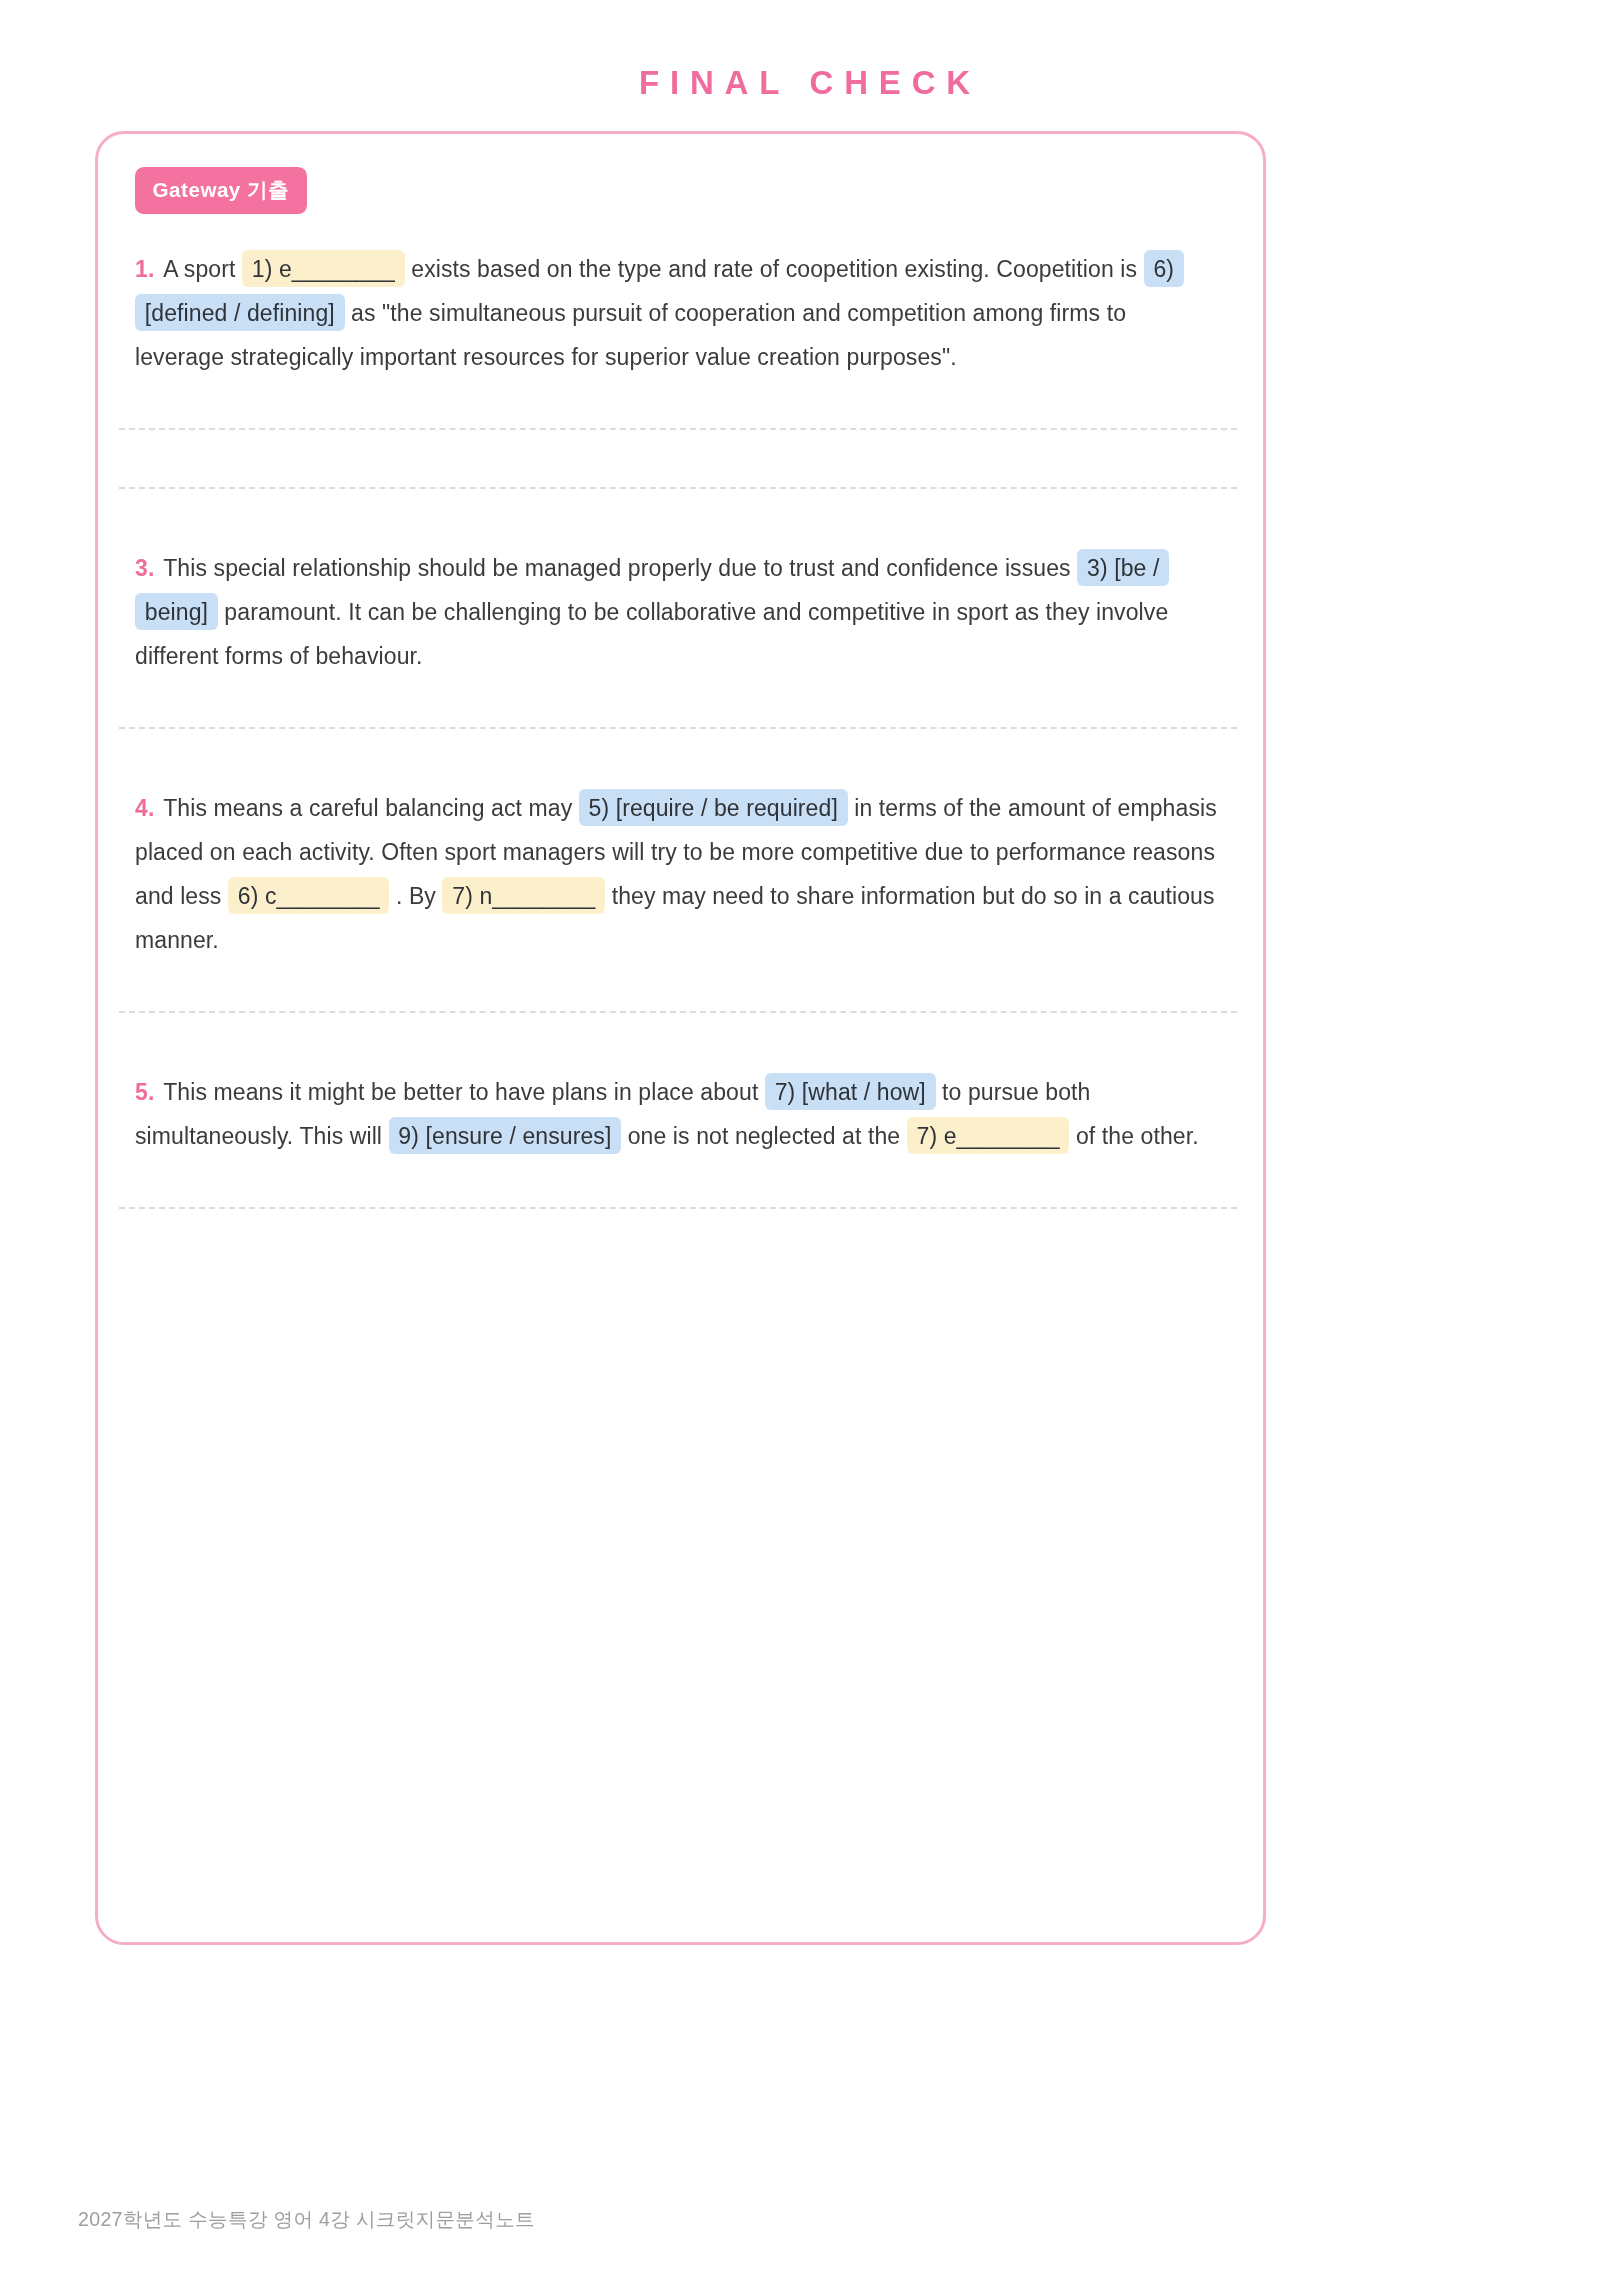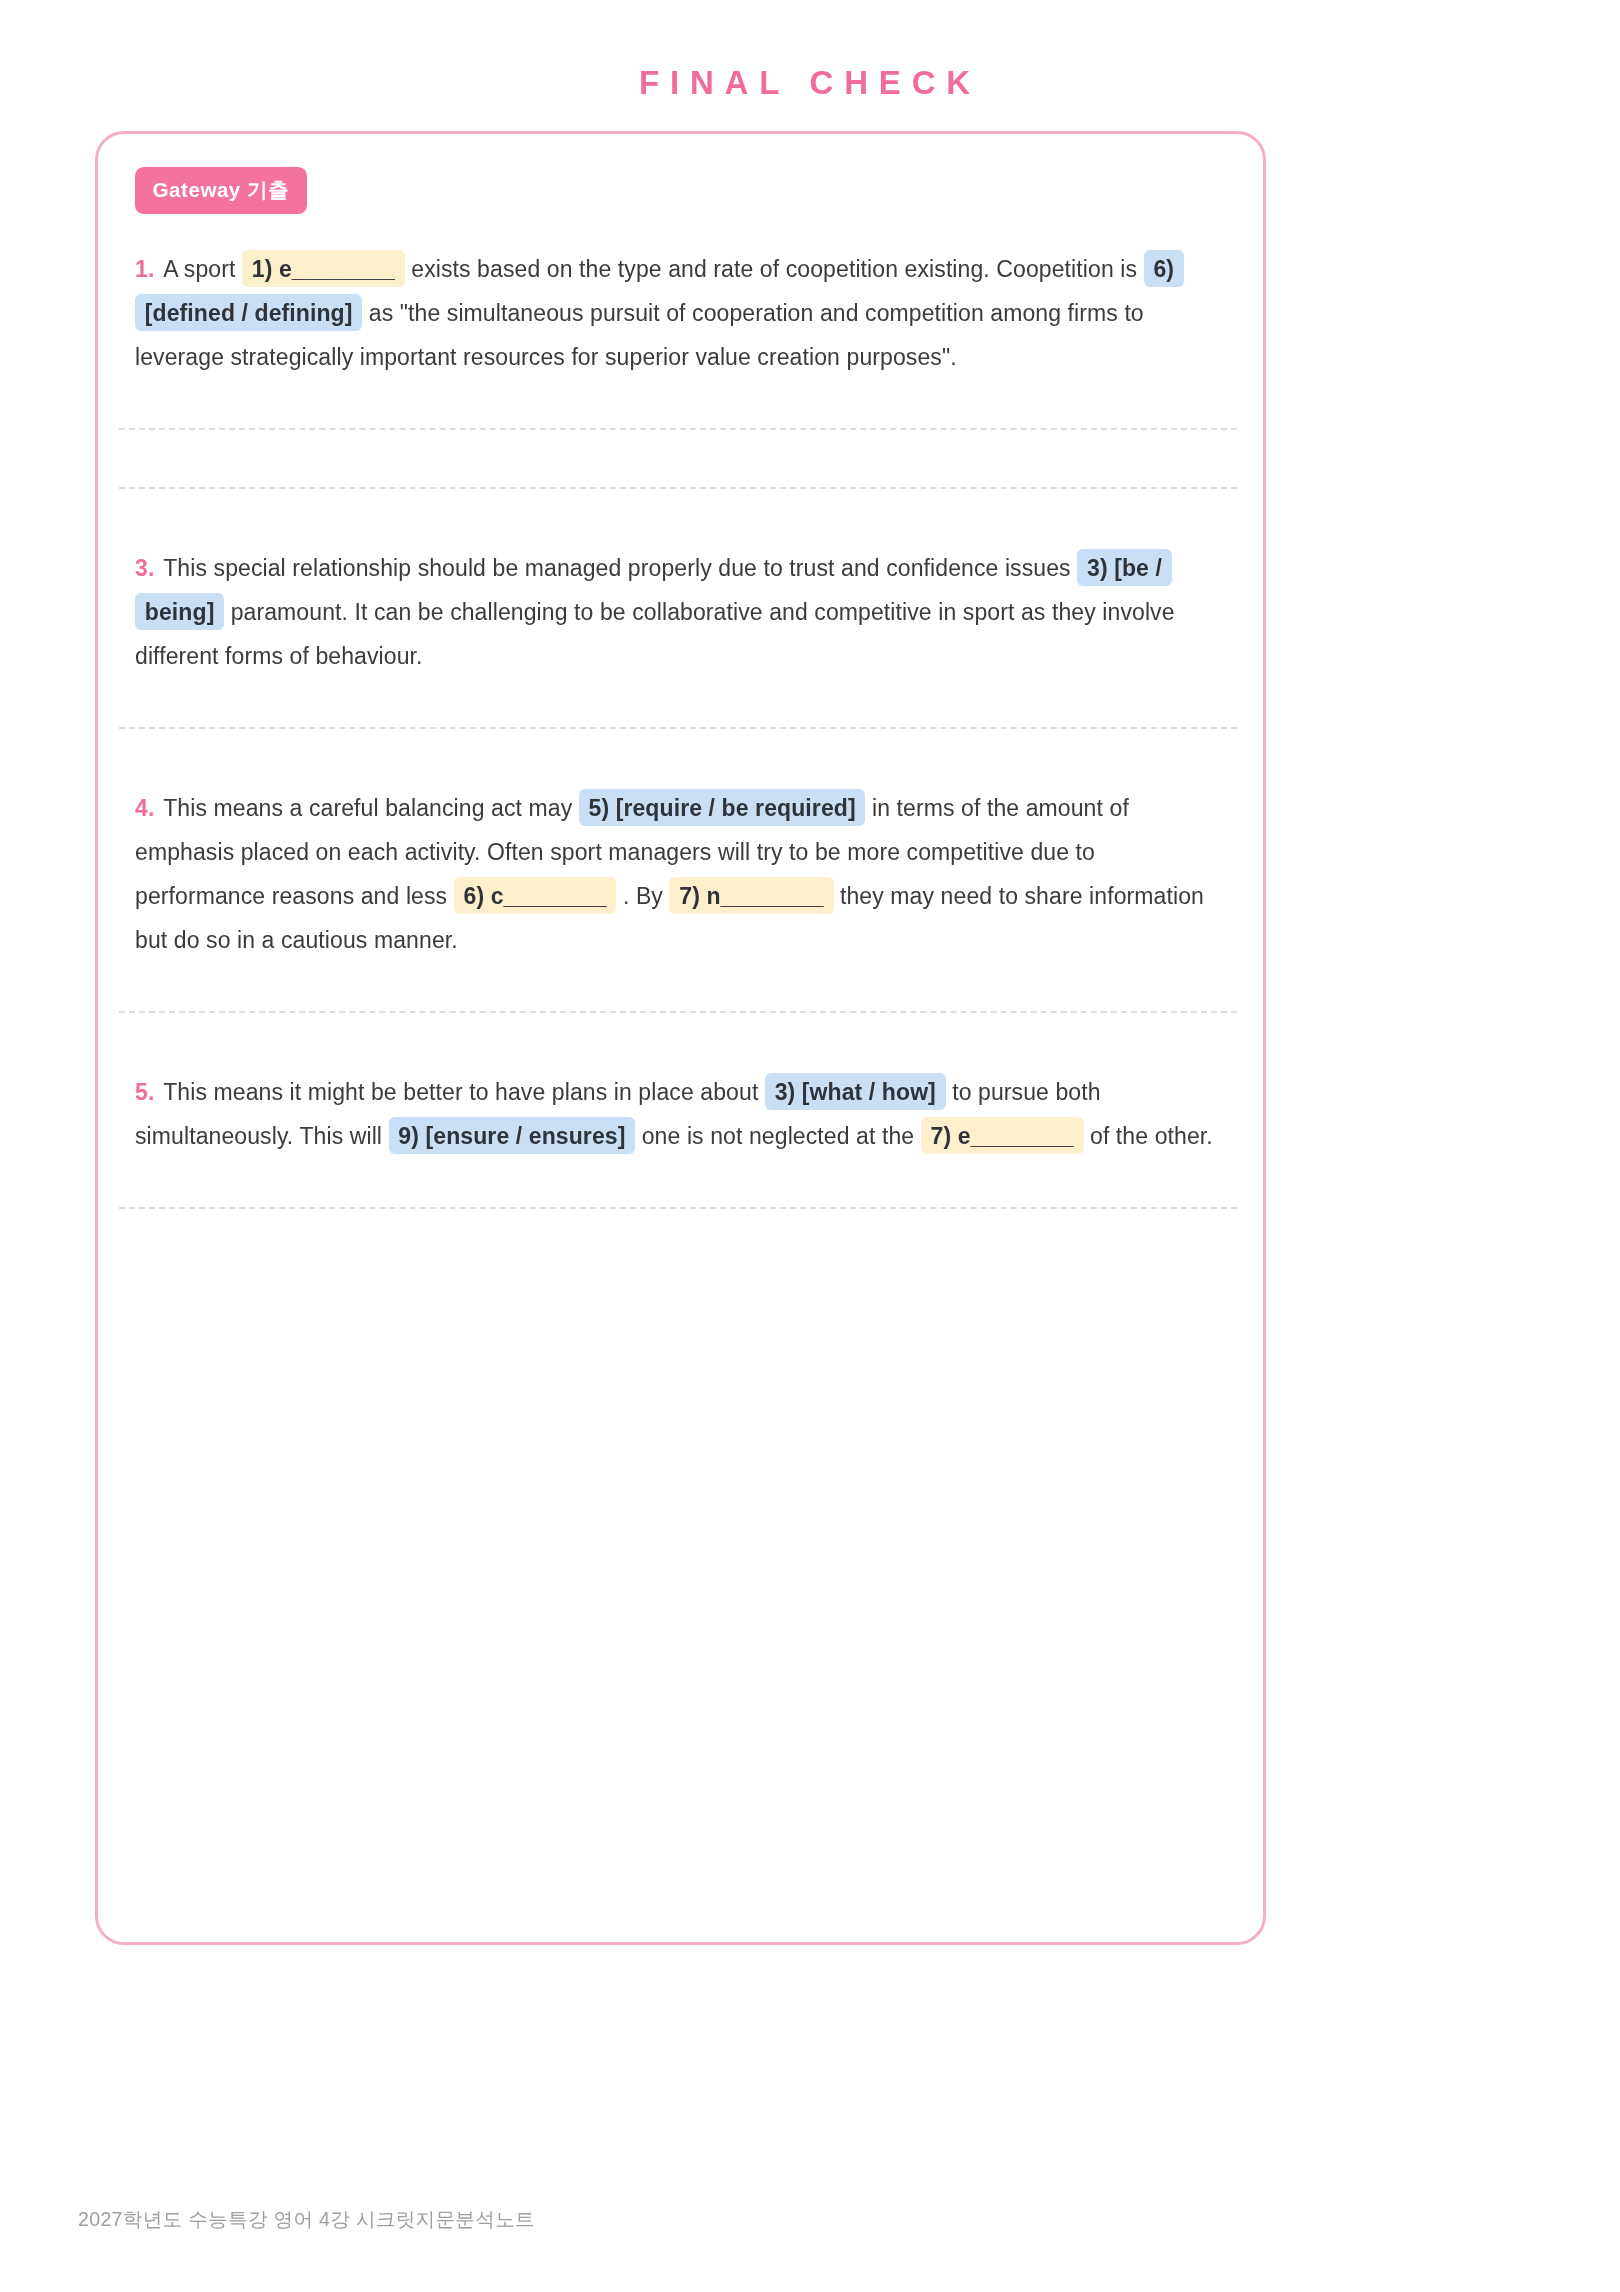--- a/index.html
+++ b/index.html
@@ -61,21 +61,21 @@
     line-height: 44px;
     color: var(--text);
     letter-spacing: 0.1px;
   }
   .qnum {
     color: var(--num-pink);
     font-weight: bold;
     margin-right: 8.8px;
   }
   .hl {
-    font-weight: bold;
+    font-weight: normal;
     color: #2f3338;
     padding: 5.9px 9.8px;
     border-radius: 5.9px;
     -webkit-box-decoration-break: clone;
     box-decoration-break: clone;
   }
   .hl-yellow { background: var(--hl-yellow); }
   .hl-blue   { background: var(--hl-blue); }
   .separator {
     height: 0;
@@ -99,19 +99,19 @@
 <div class="panel">
   <div class="badge">Gateway 기출</div>
   <div class="questions">
       <p class="question"><span class="qnum">1.</span>A sport <span class="hl hl-yellow">1) e________</span> exists based on the type and rate of coopetition existing. Coopetition is <span class="hl hl-blue">6) [defined / defining]</span> as "the simultaneous pursuit of cooperation and competition among firms to leverage strategically important resources for superior value creation purposes".</p>
       <div class="separator"></div>
       <div class="separator"></div>
       <p class="question"><span class="qnum">3.</span>This special relationship should be managed properly due to trust and confidence issues <span class="hl hl-blue">3) [be / being]</span> paramount. It can be challenging to be collaborative and competitive in sport as they involve different forms of behaviour.</p>
       <div class="separator"></div>
       <p class="question"><span class="qnum">4.</span>This means a careful balancing act may <span class="hl hl-blue">5) [require / be required]</span> in terms of the amount of emphasis placed on each activity. Often sport managers will try to be more competitive due to performance reasons and less <span class="hl hl-yellow">6) c________</span> . By <span class="hl hl-yellow">7) n________</span> they may need to share information but do so in a cautious manner.</p>
       <div class="separator"></div>
-      <p class="question"><span class="qnum">5.</span>This means it might be better to have plans in place about <span class="hl hl-blue">3) [what / how]</span> to pursue both simultaneously. This will <span class="hl hl-blue">9) [ensure / ensures]</span> one is not neglected at the <span class="hl hl-yellow">7) e________</span> of the other.</p>
+      <p class="question"><span class="qnum">5.</span>This means it might be better to have plans in place about <span class="hl hl-blue">7) [what / how]</span> to pursue both simultaneously. This will <span class="hl hl-blue">9) [ensure / ensures]</span> one is not neglected at the <span class="hl hl-yellow">7) e________</span> of the other.</p>
       <div class="separator"></div>
     </div>
 </div>
 
 <div class="footer">2027학년도 수능특강 영어 4강 시크릿지문분석노트</div>
 
 
 </body></html>

